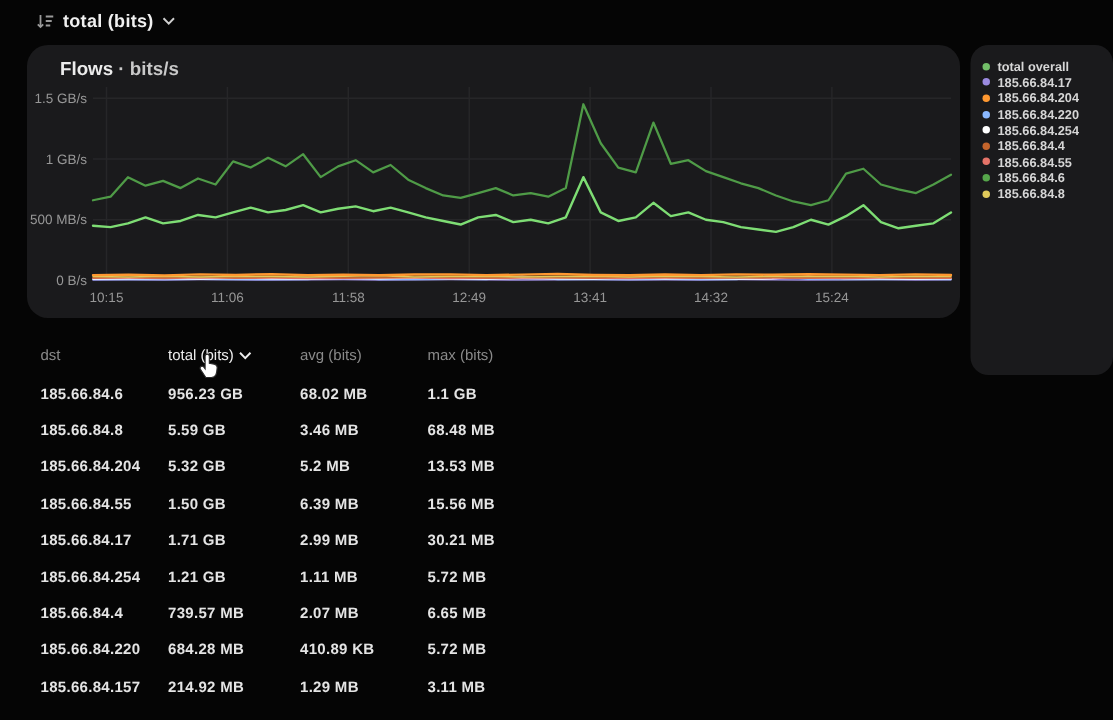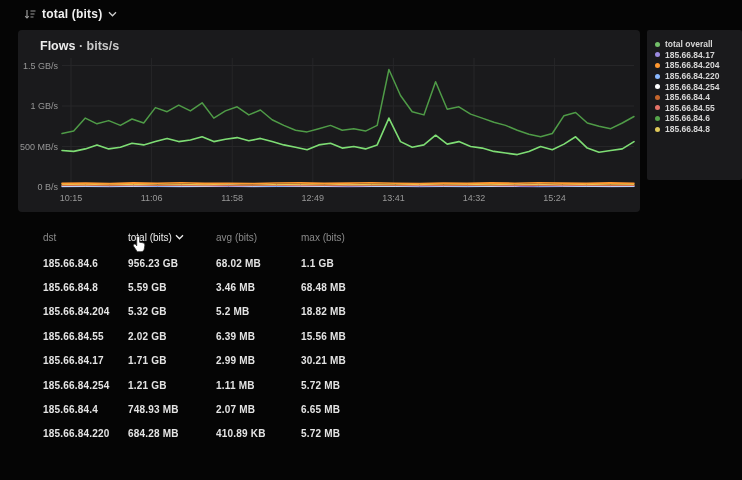--- a/index.html
+++ b/index.html
@@ -9,34 +9,34 @@
 
   
   .topbar { position:absolute; left:0; top:0; width:742px; height:28px;
             display:flex; align-items:center; padding-left:24px; }
   .sortdrop { display:flex; align-items:center; gap:6px; cursor:pointer; }
   .sortdrop .lbl { font-size:12px; font-weight:700; color:#f0f0f0; letter-spacing:.2px; }
   .icon-dim { color:#9a9a9a; display:flex; align-items:center; }
 
   
   .chart-panel { position:absolute; left:18px; top:30px; width:622px; height:182px;
-                 background:#1a1a1c; border-radius:4px; }
+                 background:#1a1a1c; border-radius:14px; }
   .chart-title { position:absolute; left:22px; top:9px; font-size:12.5px; font-weight:700;
                  color:#ececec; }
   .chart-title .sub { color:#c9c9c9; font-weight:700; }
   .chart-svg { position:absolute; left:0; top:0; }
 
-  .legend-panel { position:absolute; left:647px; top:30px; width:95px; height:150px;
-                  background:#1a1a1c; border-radius:2px; padding:9px 0 0 8px; }
+  .legend-panel { position:absolute; left:647px; top:30px; width:95px; height:220px;
+                  background:#1a1a1c; border-radius:12px; padding:9px 0 0 8px; }
   .legend-item { display:flex; align-items:center; gap:5px; height:10.6px; cursor:pointer; }
   .legend-dot { width:5px; height:5px; border-radius:50%; flex:0 0 auto; }
   .legend-label { font-size:8.5px; font-weight:700; color:#d6d6d6; white-space:nowrap; }
 
   
-  .table { position:absolute; left:0; top:228px; width:742px; padding-left:43px; }
+  .table { position:absolute; left:0; top:228px; width:742px; padding-left:27px; }
   .trow { display:grid; grid-template-columns:85px 88px 85px 90px; align-items:center; }
   .thead { height:18px; margin-bottom:5px; }
   .thead .hcell { font-size:10px; color:#8a8a8a; display:flex; align-items:center; gap:3px; cursor:pointer; }
   .thead .hcell.active { color:#ededed; }
   .tbody .trow { height:24.4px; }
   .tcell { font-size:10px; font-weight:600; color:#e4e4e4; letter-spacing:.2px; }
 
   .cursor { position:absolute; left:130px; top:234px; width:17px; height:19px; z-index:10;
             pointer-events:none; }
 </style>
@@ -168,50 +168,56 @@
       <div class="trow">
         <div class="tcell">185.66.84.8</div>
         <div class="tcell">5.59 GB</div>
         <div class="tcell">3.46 MB</div>
         <div class="tcell">68.48 MB</div>
       </div>
       <div class="trow">
         <div class="tcell">185.66.84.204</div>
         <div class="tcell">5.32 GB</div>
         <div class="tcell">5.2 MB</div>
-        <div class="tcell">18.82 MB</div>
+        <div class="tcell">13.53 MB</div>
       </div>
       <div class="trow">
         <div class="tcell">185.66.84.55</div>
-        <div class="tcell">2.02 GB</div>
+        <div class="tcell">1.50 GB</div>
         <div class="tcell">6.39 MB</div>
         <div class="tcell">15.56 MB</div>
       </div>
       <div class="trow">
         <div class="tcell">185.66.84.17</div>
         <div class="tcell">1.71 GB</div>
         <div class="tcell">2.99 MB</div>
         <div class="tcell">30.21 MB</div>
       </div>
       <div class="trow">
         <div class="tcell">185.66.84.254</div>
         <div class="tcell">1.21 GB</div>
         <div class="tcell">1.11 MB</div>
         <div class="tcell">5.72 MB</div>
       </div>
       <div class="trow">
         <div class="tcell">185.66.84.4</div>
-        <div class="tcell">748.93 MB</div>
+        <div class="tcell">739.57 MB</div>
         <div class="tcell">2.07 MB</div>
         <div class="tcell">6.65 MB</div>
       </div>
       <div class="trow">
         <div class="tcell">185.66.84.220</div>
         <div class="tcell">684.28 MB</div>
         <div class="tcell">410.89 KB</div>
         <div class="tcell">5.72 MB</div>
       </div>
+      <div class="trow">
+        <div class="tcell">185.66.84.157</div>
+        <div class="tcell">214.92 MB</div>
+        <div class="tcell">1.29 MB</div>
+        <div class="tcell">3.11 MB</div>
+      </div>
     </div>
 </div>
 
 <svg class="cursor" viewBox="0 0 24 26">
   <path d="M10.2 24.5l-5.1-7.6c-.6-.9-.4-2.1.5-2.7.8-.6 2-.4 2.6.4l1.3 1.7V4.6c0-1.1.9-2 2-2s2 .9 2 2v6.6l4.6.8c1.6.3 2.8 1.5 2.8 3.1 0 0-.4 5.1-1.2 6.9-.7 1.7-2.2 2.5-4.3 2.5h-5.2z" fill="#ffffff" stroke="#2a2a2a" stroke-width="1.1"></path>
 </svg>
 
 </body></html>

